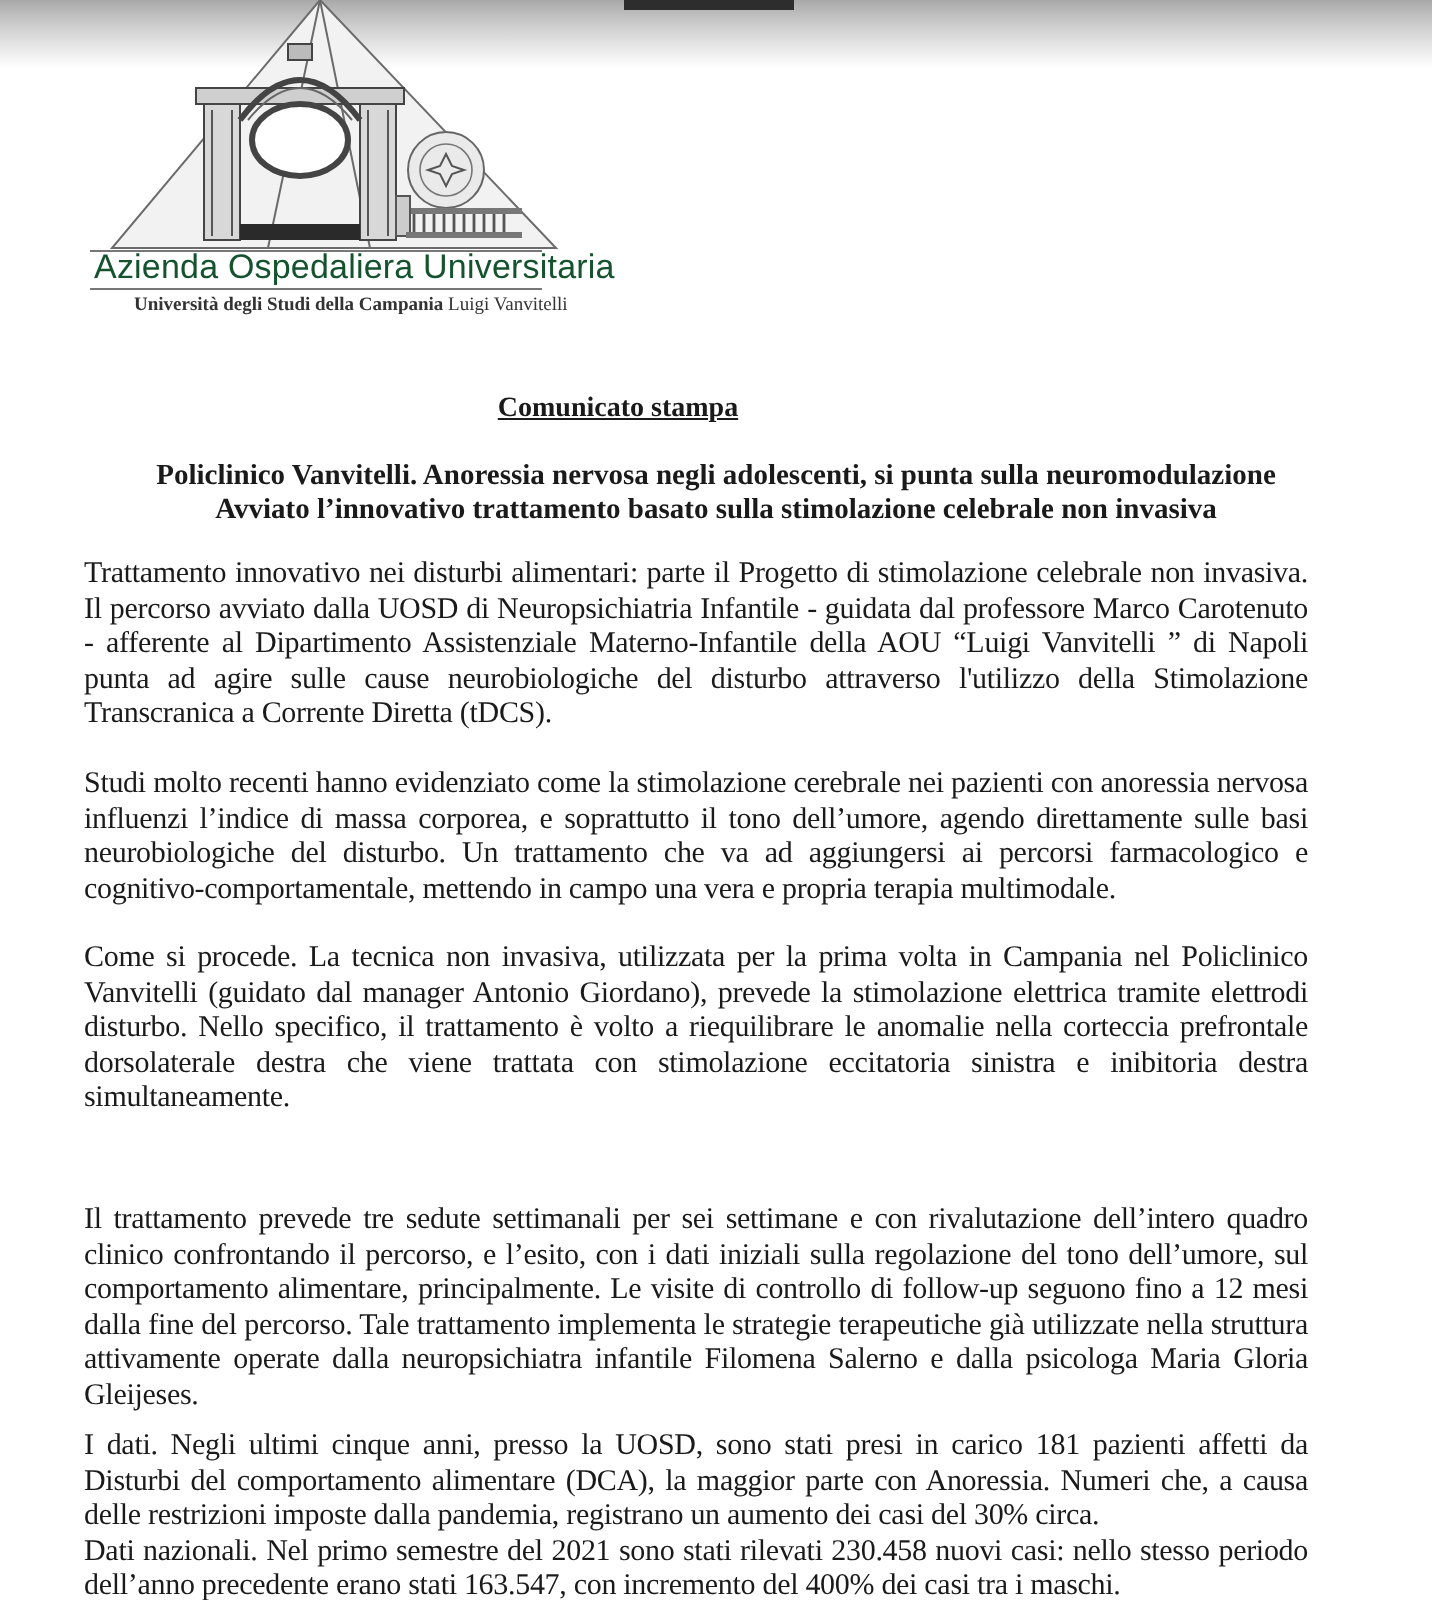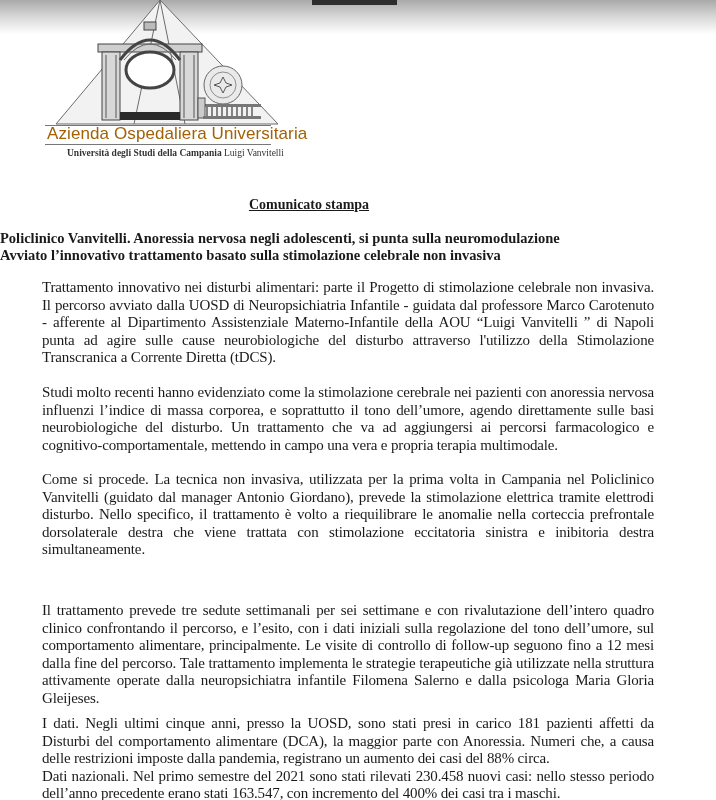--- a/index.html
+++ b/index.html
@@ -15,37 +15,37 @@
   }
   .top-bar {
     position: absolute; left: 312px; top: 0; width: 85px; height: 5px;
     background: #2d2d2d;
   }
   .logo { position: absolute; left: 40px; top: 0; width: 240px; height: 165px; }
   .logo svg { position: absolute; left: 0; top: 0; }
   .logo-title {
     position: absolute; left: 7px; top: 124px; width: 230px;
     font-family: "Liberation Sans", "DejaVu Sans", sans-serif;
-    font-size: 17px; color: #a16207; letter-spacing: 0.1px; white-space: nowrap;
+    font-size: 17px; color: #14532d; letter-spacing: 0.1px; white-space: nowrap;
   }
   .logo-rule-top { position: absolute; left: 5px; top: 125px; width: 226px; height: 1px; background: #777; }
   .logo-rule { position: absolute; left: 5px; top: 144px; width: 226px; height: 1px; background: #777; }
   .logo-sub {
     position: absolute; left: 7px; top: 148px; white-space: nowrap;
     font-size: 9.5px; color: #333;
   }
   .logo-sub b { font-weight: bold; margin-left: 20px; }
   .logo-sub span.l { font-weight: normal; margin-top: 44px; }
 
   .press-label {
     position: absolute; left: 0; width: 618px; top: 197px; text-align: center;
     font-size: 14px; font-weight: bold; text-decoration: underline;
   }
   .headline {
-    position: absolute; left: 0; width: 716px; 
+    position: absolute; left: 0; width: 716px; text-align: center;
     font-size: 14.5px; font-weight: bold; white-space: nowrap;
   }
   .h1 { top: 230px; }
   .h2 { top: 247px; }
 
   .para {
     position: absolute; left: 42px; width: 612px;
     font-size: 15px; line-height: 17.6px;
     text-align: justify; text-align-last: left;
     letter-spacing: -0.15px;
@@ -138,16 +138,16 @@
     <span class="ln">Il trattamento prevede tre sedute settimanali per sei settimane e con rivalutazione dell’intero quadro</span>
     <span class="ln">clinico confrontando il percorso, e l’esito, con i dati iniziali sulla regolazione del tono dell’umore, sul</span>
     <span class="ln">comportamento alimentare, principalmente. Le visite di controllo di follow-up seguono fino a 12 mesi</span>
     <span class="ln">dalla fine del percorso. Tale trattamento implementa le strategie terapeutiche già utilizzate nella struttura</span>
     <span class="ln">attivamente operate dalla neuropsichiatra infantile Filomena Salerno e dalla psicologa Maria Gloria</span>
     <span class="ln last">Gleijeses.</span>
   </div>
 <div class="para p5">
     <span class="ln">I dati. Negli ultimi cinque anni, presso la UOSD, sono stati presi in carico 181 pazienti affetti da</span>
     <span class="ln">Disturbi del comportamento alimentare (DCA), la maggior parte con Anoressia. Numeri che, a causa</span>
-    <span class="ln last">delle restrizioni imposte dalla pandemia, registrano un aumento dei casi del 88% circa.</span>
+    <span class="ln last">delle restrizioni imposte dalla pandemia, registrano un aumento dei casi del 30% circa.</span>
     <span class="ln">Dati nazionali. Nel primo semestre del 2021 sono stati rilevati 230.458 nuovi casi: nello stesso periodo</span>
     <span class="ln last">dell’anno precedente erano stati 163.547, con incremento del 400% dei casi tra i maschi.</span>
   </div>
 
 </body></html>

